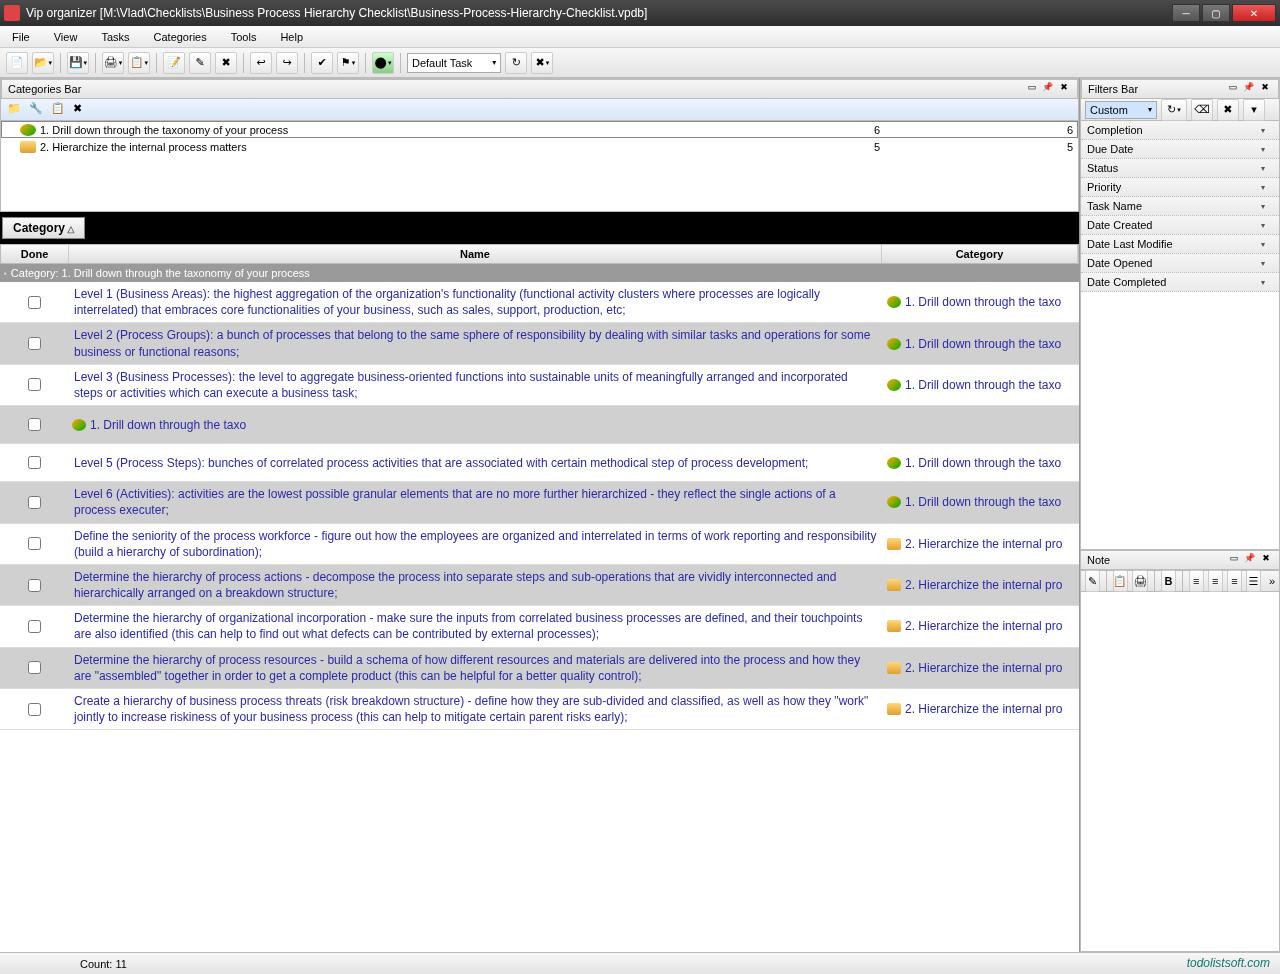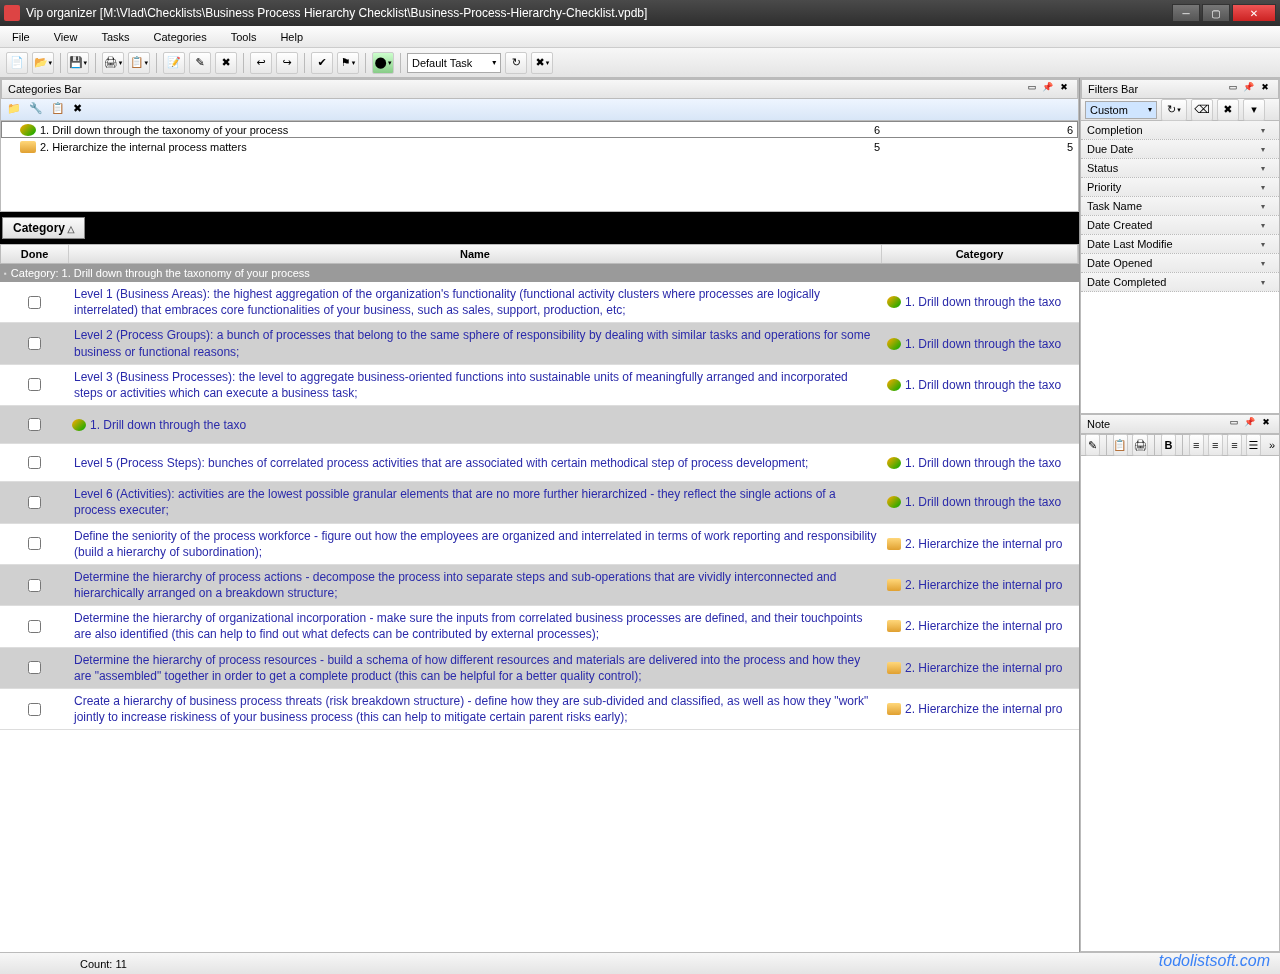--- a/index.html
+++ b/index.html
@@ -87,21 +87,21 @@
 .filter-row .lbl { flex: 1; }
 .filter-row .dd { width: 12px; font-size: 8px; color:#555; }
 .filter-space { flex: 1; background:#fff; }
 
 
 .note-toolbar { height: 22px; background: linear-gradient(to bottom, #f7f7f7, #e4e4e4); border: 1px solid #bbb; display: flex; align-items: center; padding: 0 4px; gap: 4px; }
 .note-area { flex: 1; background: #fff; border: 1px solid #bbb; border-top: none; }
 
 
 .statusbar { height: 22px; background: linear-gradient(to bottom, #f7f7f7, #e4e4e4); border-top: 1px solid #bbb; display: flex; align-items: center; padding: 0 80px; font-size: 11px; }
-.watermark { position: absolute; right: 10px; bottom: 4px; color: #3b82f6; font-size: 16px; font-style: italic; }
+.watermark { position: absolute; right: 10px; bottom: 4px; color: #0f766e; font-size: 12px; font-style: italic; }
 </style>
 </head>
 <body>
 
 <div class="titlebar">
   <div class="titlebar-icon"></div>
   <div class="titlebar-text">Vip organizer [M:\Vlad\Checklists\Business Process Hierarchy Checklist\Business-Process-Hierarchy-Checklist.vpdb]</div>
   <div class="win-btns">
     <div class="win-btn">─</div>
     <div class="win-btn">▢</div>
@@ -299,21 +299,21 @@
           <div class="td-cat">
             <span class="cat-ico folder"></span>
             <span>2. Hierarchize the internal pro</span>
           </div>
         </div>
       </div>
 
   </div>
 
   <div class="right-col">
-    <div class="filters-panel" style="display:flex;flex-direction:column;height:336px;">
+    <div class="filters-panel" style="display:flex;flex-direction:column;height:472px;">
       <div class="panel-header">
         <span>Filters Bar</span>
         <span class="spacer"></span>
         <span class="pbtn">▭</span>
         <span class="pbtn">📌</span>
         <span class="pbtn">✖</span>
       </div>
       <div class="filters-toolbar">
         <span class="combo">
             <span>Custom</span>

